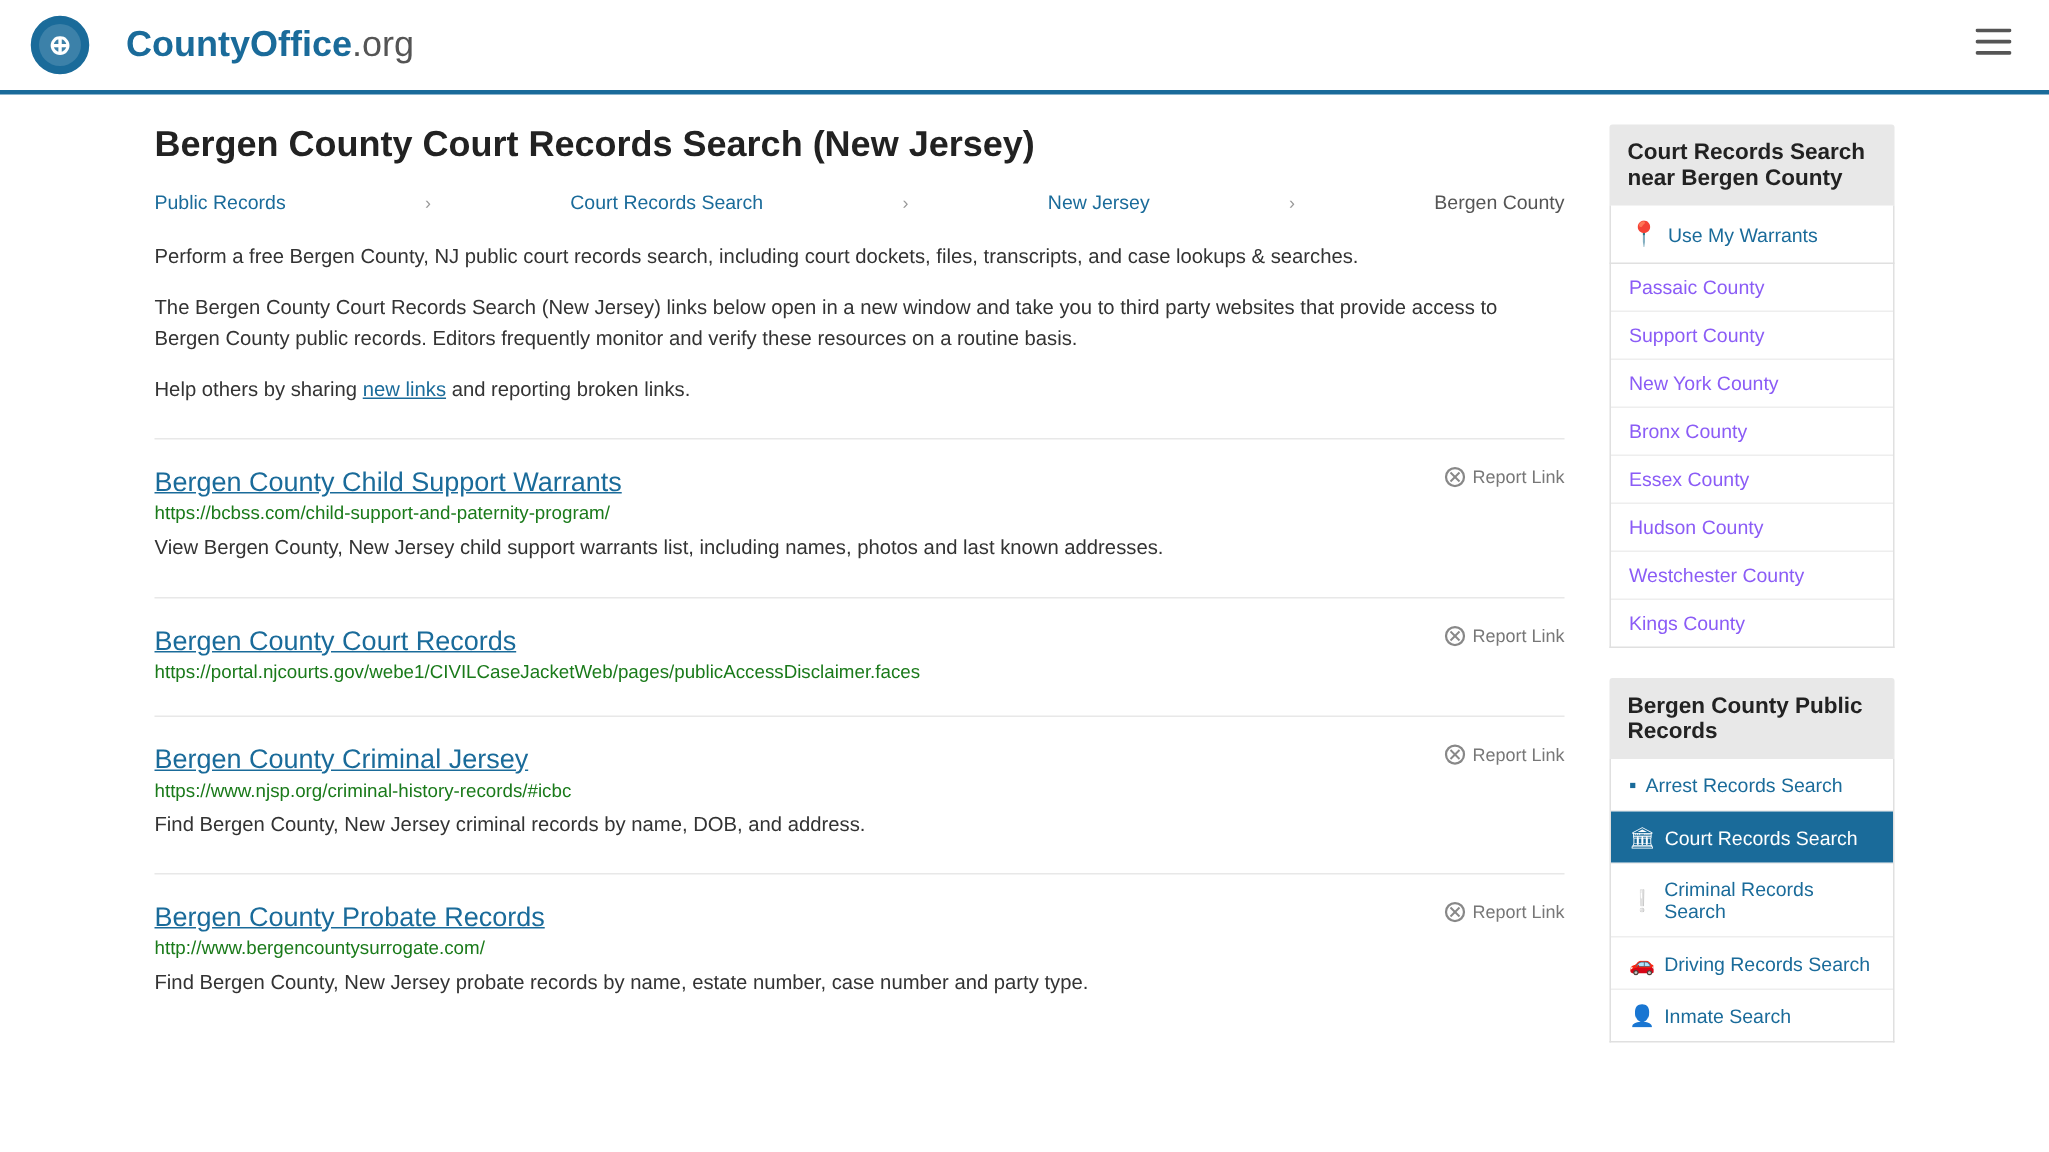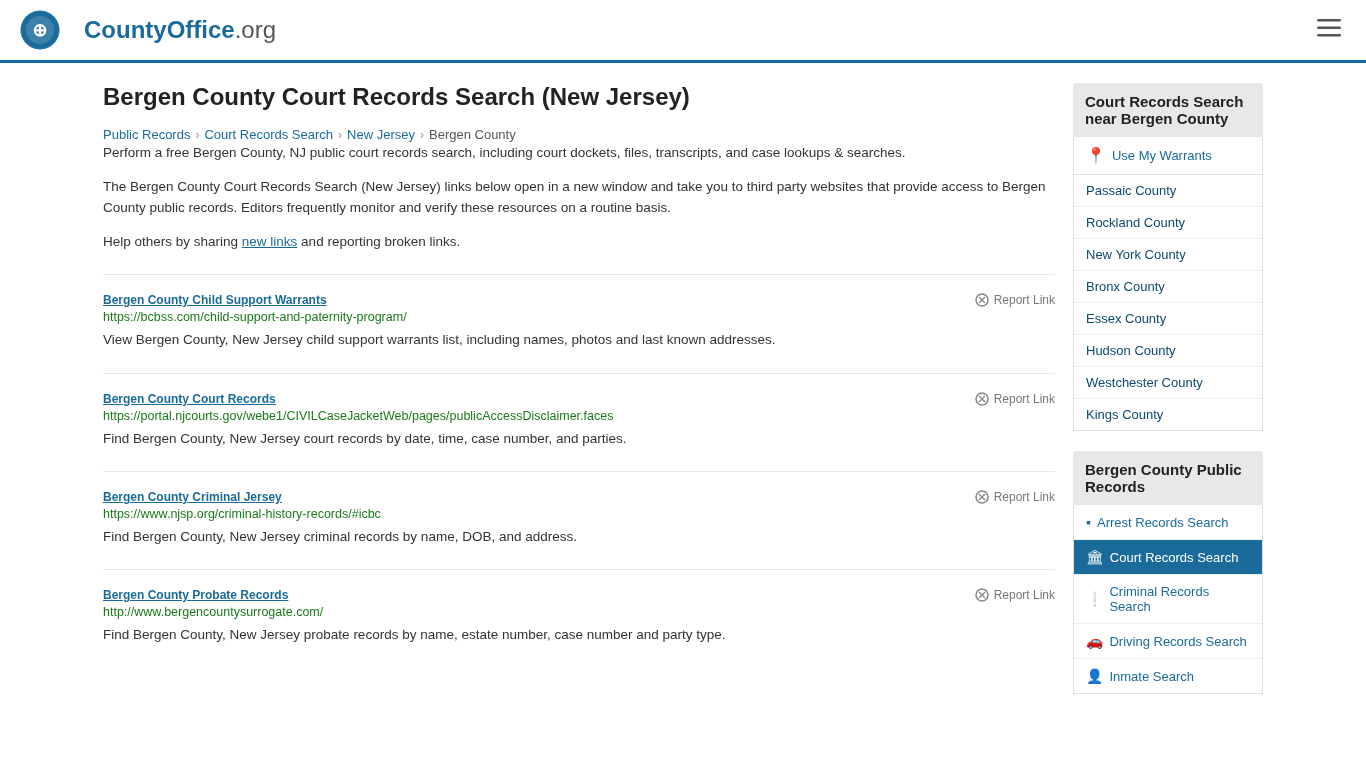--- a/index.html
+++ b/index.html
@@ -57,21 +57,21 @@
       color: #555;
       padding: 5px;
     }
 
     
     .container {
       max-width: 1200px;
       margin: 0 auto;
       padding: 20px;
       display: flex;
-      gap: 18px;
+      gap: 30px;
     }
     .main-content {
       flex: 1;
     }
     .sidebar {
       width: 190px;
       flex-shrink: 0;
     }
 
     
@@ -79,24 +79,26 @@
       font-size: 24px;
       font-weight: bold;
       color: #222;
       margin-bottom: 16px;
     }
 
     
     .breadcrumb {
       font-size: 13px;
       color: #555;
+      margin-bottom: 18px;
       display: flex;
       align-items: center;
       gap: 5px;
       flex-wrap: wrap;
+      justify-content: space-between;
     }
     .breadcrumb a {
       color: #1a6b9a;
       text-decoration: none;
     }
     .breadcrumb .sep { color: #999; font-size: 12px; }
 
     
     .description {
       font-size: 13.5px;
@@ -114,22 +116,22 @@
       margin-top: 22px;
       border-top: 1px solid #e8e8e8;
       padding-top: 18px;
     }
     .result-header {
       display: flex;
       align-items: flex-start;
       justify-content: space-between;
     }
     .result-title {
-      font-size: 12px;
-      font-weight: bold;
+      font-size: 18px;
+      font-weight: normal;
       color: #1a6b9a;
       text-decoration: underline;
       cursor: pointer;
     }
     .report-link {
       display: flex;
       align-items: flex-end;
       gap: 5px;
       font-size: 12px;
       color: #777;
@@ -217,21 +219,21 @@
       border-top: none;
     }
     .county-links-list li {
       border-bottom: 1px solid #eee;
     }
     .county-links-list li:last-child { border-bottom: none; }
     .county-links-list li a {
       display: block;
       padding: 8px 12px;
       font-size: 13px;
-      color: #0c4a6e;
+      color: #8b5cf6;
       text-decoration: none;
     }
     .icon-pin {
       color: #555;
       font-size: 16px;
     }
   </style>
 </head>
 <body>
 
@@ -301,21 +303,20 @@
       <span class="report-link">
         <svg width="14" height="14" viewBox="0 0 14 14" fill="none" xmlns="http://www.w3.org/2000/svg">
           <circle cx="7" cy="7" r="6" stroke="#888" stroke-width="1.5" fill="none"></circle>
           <line x1="4" y1="4" x2="10" y2="10" stroke="#888" stroke-width="1.3"></line>
           <line x1="10" y1="4" x2="4" y2="10" stroke="#888" stroke-width="1.3"></line>
         </svg>
         Report Link
       </span>
     </div>
     <div class="result-url">https://portal.njcourts.gov/webe1/CIVILCaseJacketWeb/pages/publicAccessDisclaimer.faces</div>
-    <div class="result-desc">Find Bergen County, New Jersey court records by date, time, case number, and parties.</div>
   </div>
         <div class="result-item">
     <div class="result-header">
       <a class="result-title" href="#">Bergen County Criminal Jersey</a>
       <span class="report-link">
         <svg width="14" height="14" viewBox="0 0 14 14" fill="none" xmlns="http://www.w3.org/2000/svg">
           <circle cx="7" cy="7" r="6" stroke="#888" stroke-width="1.5" fill="none"></circle>
           <line x1="4" y1="4" x2="10" y2="10" stroke="#888" stroke-width="1.3"></line>
           <line x1="10" y1="4" x2="4" y2="10" stroke="#888" stroke-width="1.3"></line>
         </svg>
@@ -350,21 +351,21 @@
       <div class="sidebar-section-title">Court Records Search near Bergen County</div>
       <a href="#" class="use-my-location">
         <span class="icon-pin">📍</span>
         <span>Use My Warrants</span>
       </a>
       <ul class="county-links-list" id="nearby-counties-list">
           <li>
             <a href="#">Passaic County</a>
           </li>
           <li>
-            <a href="#">Rockland County</a>
+            <a href="#">Support County</a>
           </li>
           <li>
             <a href="#">New York County</a>
           </li>
           <li>
             <a href="#">Bronx County</a>
           </li>
           <li>
             <a href="#">Essex County</a>
           </li>

